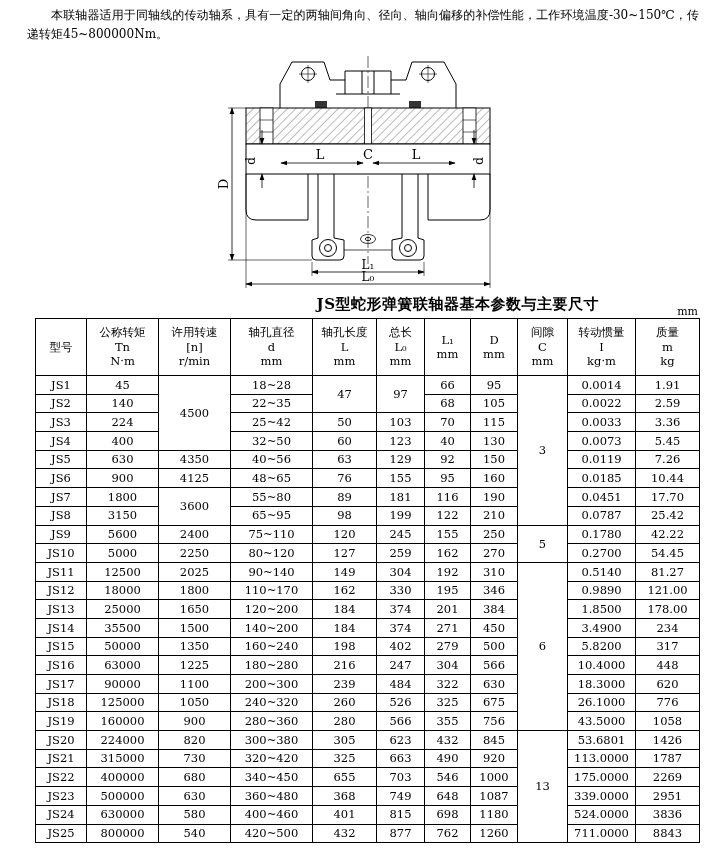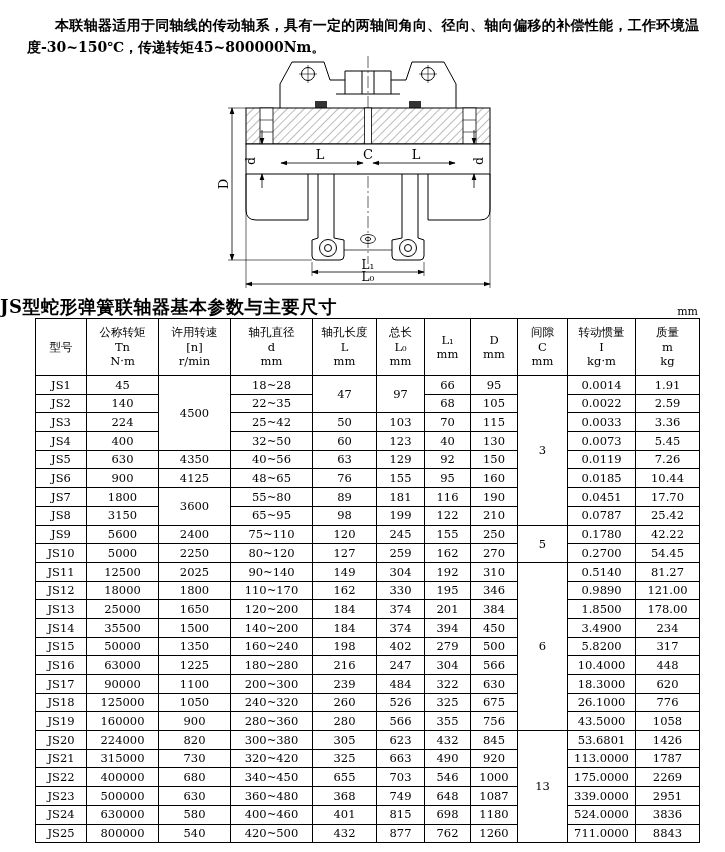--- a/index.html
+++ b/index.html
@@ -1,21 +1,21 @@
 <!DOCTYPE html>
 <html><head>
 <meta charset="utf-8">
 <style>
   html,body{margin:0;padding:0;width:725px;height:852px;background:#ffffff;overflow:hidden;}
   body{font-family:"DejaVu Serif","Liberation Serif",serif;color:#000;position:relative;}
-  .intro{position:absolute;top:14px;left:27px;width:672px;font-size:14px;line-height:1.6;
-         text-indent:2em;text-align:justify;font-weight:bold;}
+  .intro{position:absolute;top:6px;left:27px;width:672px;font-size:12px;line-height:1.6;
+         text-indent:2em;text-align:justify;}
   .drawing-wrap{position:absolute;top:50px;left:218px;width:302px;height:240px;}
-  .tbl-title{position:absolute;top:295px;left:0;width:599px;text-align:left;
-             font-weight:bold;font-size:18px;letter-spacing:.5px;}
+  .tbl-title{position:absolute;top:295px;left:0;width:599px;text-align:right;
+             font-weight:bold;font-size:15px;letter-spacing:.5px;}
   .tbl-unit{position:absolute;top:305px;right:27px;font-size:11px;}
   table.spec{position:absolute;top:318px;left:35px;width:664px;border-collapse:collapse;
              table-layout:fixed;font-size:11.5px;}
   table.spec th,table.spec td{border:1px solid #000;text-align:center;vertical-align:middle;
              padding:0;font-weight:normal;line-height:1.25;overflow:hidden;white-space:nowrap;}
   table.spec thead th{height:56px;font-size:11.5px;}
   table.spec tbody tr{height:18.7px;margin-top:36px;}
   .hline{display:block;}
   svg text{font-family:"DejaVu Serif","Liberation Serif",serif;}
 </style>
@@ -362,21 +362,21 @@
         <td>1.8500</td>
         <td>178.00</td>
       </tr>
       <tr>
         <td>JS14</td>
         <td>35500</td>
         <td>1500</td>
         <td>140~200</td>
         <td>184</td>
         <td>374</td>
-        <td>394</td>
+        <td>271</td>
         <td>450</td>
         <td>3.4900</td>
         <td>234</td>
       </tr>
       <tr>
         <td>JS15</td>
         <td>50000</td>
         <td>1350</td>
         <td>160~240</td>
         <td>198</td>

